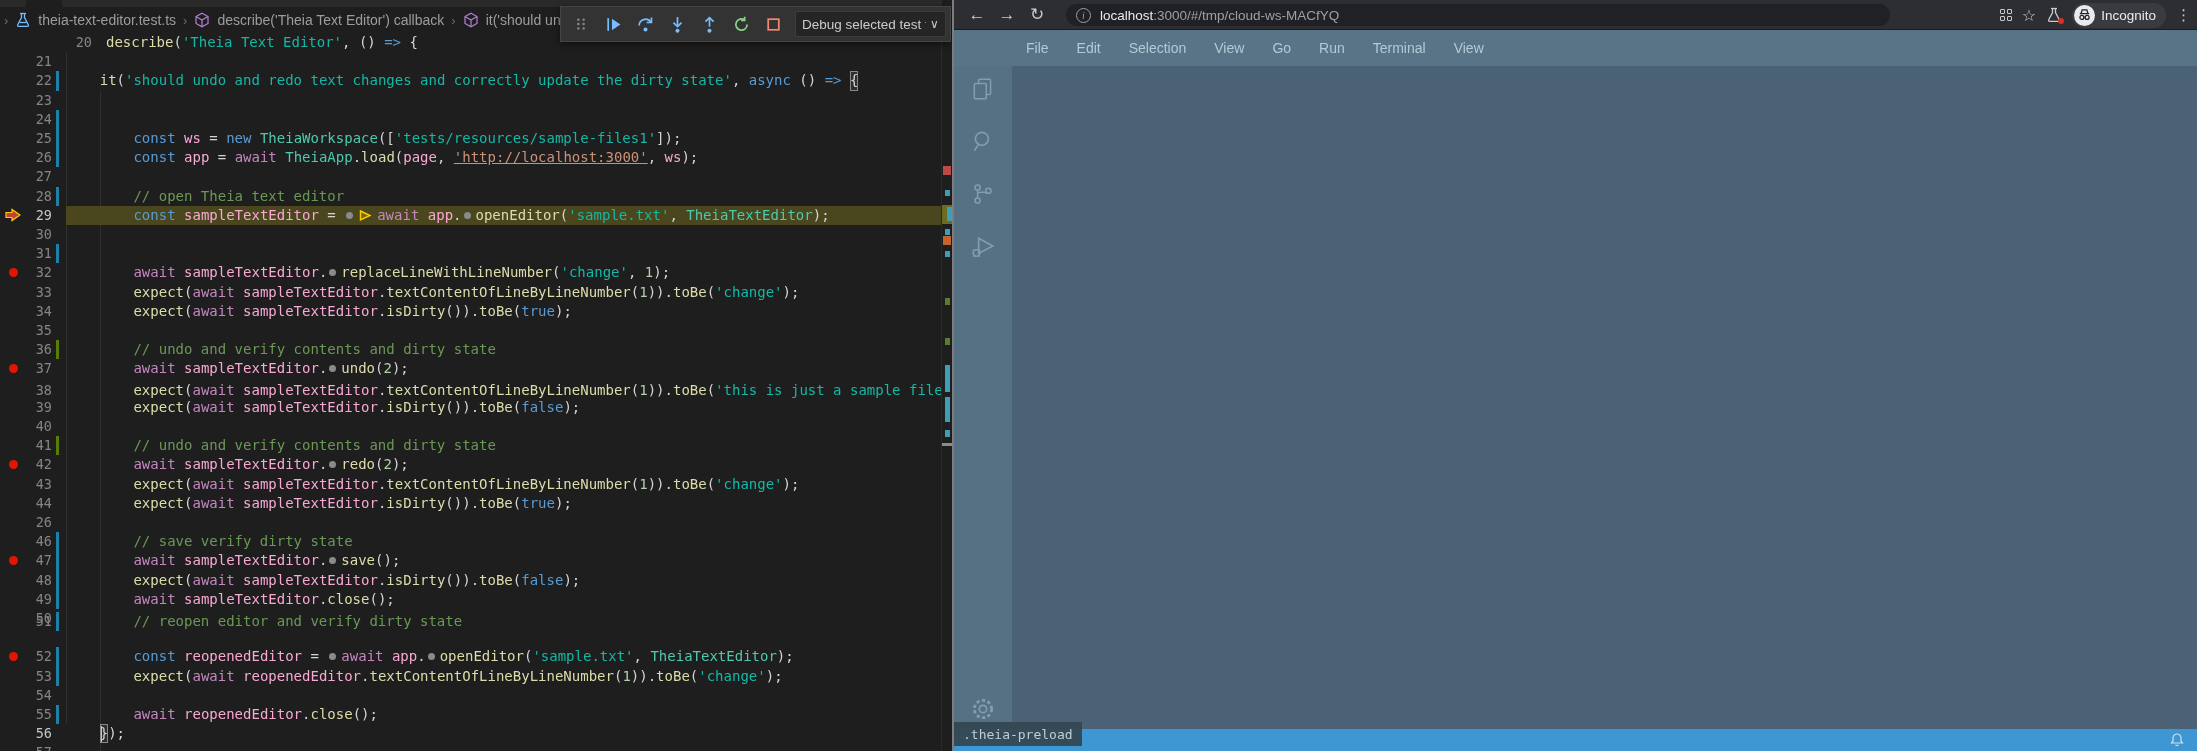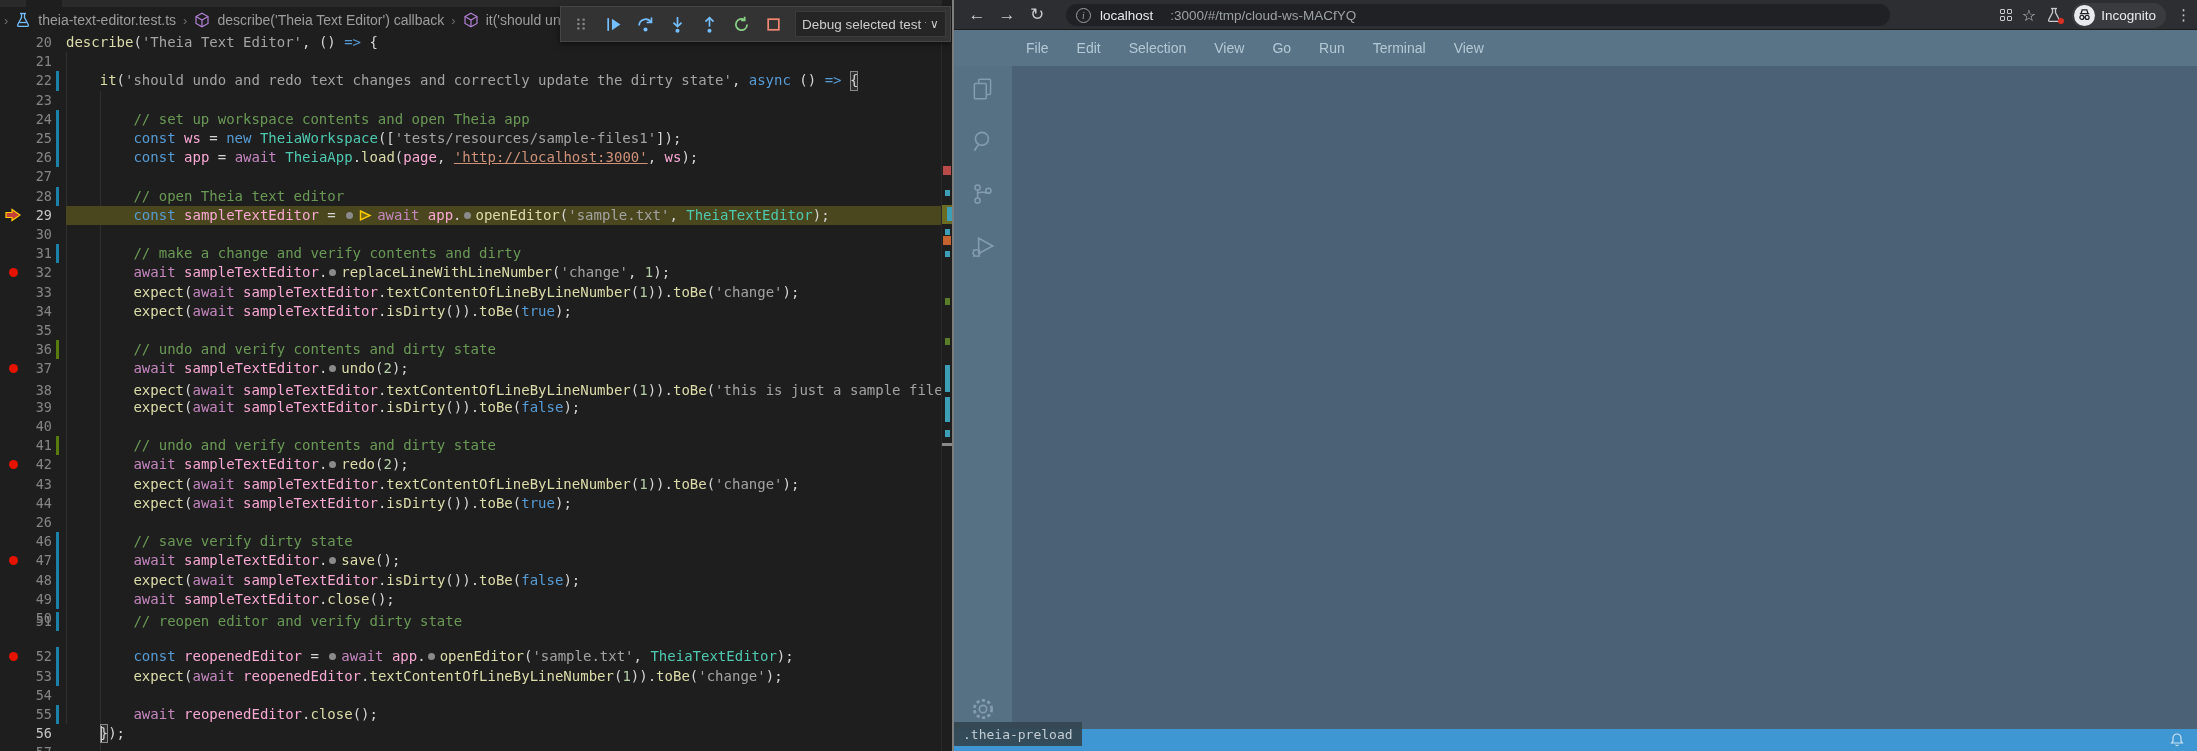--- a/index.html
+++ b/index.html
@@ -34,21 +34,21 @@
   .g-margin { width:26px; height:19.2px; flex:0 0 26px; display:flex; align-items:center; justify-content:center; }
   .g-num { width:26px; flex:0 0 26px; text-align:right; color:#858585; font-size:13.5px; }
   .g-num.bright { color:#c6c6c6; }
   .g-bar { width:14px; flex:0 0 14px; height:19.2px; position:relative; }
   .g-bar i { position:absolute; left:4px; top:0; width:3px; height:19.2px; }
   .g-bar i.b { background:#1b81a8; }
   .g-bar i.g { background:#587c0c; }
   .row-code { flex:1; white-space:pre; overflow:hidden; color:#d4d4d4; position:relative; z-index:2; height:19.2px; display:flex; align-items:center; }
   .row-code.cur-bg { background:#4a471e; }
   .bp-dot { width:9px; height:9px; border-radius:50%; background:#e51400; }
-  .tk-k{color:#569cd6}.tk-ctl{color:#c586c0}.tk-s{color:#a3a3a3}.tk-c{color:#6a9955}
+  .tk-k{color:#569cd6}.tk-ctl{color:#c586c0}.tk-s{color:#14b8a6}.tk-c{color:#6a9955}
   .tk-f{color:#dcdcaa}.tk-cl{color:#4ec9b0}.tk-v{color:#f9a8d4}.tk-p{color:#d4d4d4}.tk-n{color:#b5cea8}
   .tk-link{color:#ce9178; text-decoration:underline;}
   .tk-box{ outline:1px solid #888888; outline-offset:-1px; background:rgba(120,120,120,.18); }
   .inline-dot{ display:inline-block; width:7px; height:7px; border-radius:50%; background:#8a8a8a; margin:0 5px 0 2px; }
   .inline-ip{ display:inline-flex; width:13px; margin:0 5px 0 1px; }
   .inline-cursor{ display:inline-block; width:2.5px; height:16px; background:#dcdcdc; margin-right:-2.5px; vertical-align:middle; }
 
   
   #ruler { position:absolute; left:941px; top:0; width:11px; height:751px; background:#1e1e1e; z-index:10; border-left:1px solid #2a2a2a; }
   .rmark { position:absolute; }
@@ -56,21 +56,21 @@
   
   #browser { position:absolute; left:952px; top:0; width:1245px; height:751px; background:#4a6176; border-left:2px solid #7d7d7d; }
   #btoolbar { position:absolute; left:0; top:0; width:1245px; height:30px; background:#2d2e31; border-bottom:1px solid #1c1c1e;
     display:flex; align-items:center; color:#c8cacd; }
   .nav-ic { font-size:17px; width:30px; text-align:center; color:#c8cacd; }
   #omnibox { position:absolute; left:112px; top:4px; width:824px; height:22px; background:#202124; border-radius:11px;
     display:flex; align-items:center; padding:0 10px; }
   #info-ic { width:15px; height:15px; border:1.2px solid #9aa0a6; border-radius:50%; color:#9aa0a6; font-size:10px;
     display:flex; align-items:center; justify-content:center; font-family:"Liberation Serif",serif; font-style:italic; flex:0 0 15px; }
   #url { margin-left:9px; font-size:13.5px; white-space:nowrap; }
-  #url .host { color:#e8eaed; } #url .rest { color:#9aa0a6;padding-left:17px; }
+  #url .host { color:#e8eaed; } #url .rest { color:#9aa0a6; }
   #b-right { position:absolute; right:8px; top:0; height:30px; display:flex; align-items:center; gap:10px; }
   .grid-ic { display:grid; grid-template-columns:5px 5px; grid-template-rows:5px 5px; gap:2px; }
   .grid-ic i { border:1.2px solid #c8cacd; border-radius:1px; }
   .star-ic { font-size:16px; color:#c8cacd; }
   .flask-ic { position:relative; width:16px; height:16px; }
   .flask-badge { position:absolute; right:-2px; bottom:-1px; width:6px; height:6px; border-radius:50%; background:#d93025; }
   #incog-pill { display:flex; align-items:center; gap:6px; background:#3a3b3e; border-radius:13px; padding:2px 10px 2px 2px; }
   #incog-circle { width:21px; height:21px; border-radius:50%; background:#e8eaed; display:flex; align-items:center; justify-content:center; }
   #incog-label { color:#e8eaed; font-size:13.5px; }
   .dots-ic { color:#c8cacd; font-size:15px; letter-spacing:0; }
@@ -180,21 +180,21 @@
       <span id="debug-dropdown">
         <span class="dd-label">Debug selected test file</span>
         <span class="dd-chev">∨</span>
       </span>
     </div>
 
     <div id="code">
       <div class="guide" style="left:66px; top:19.2px; height:672px;"></div>
       <div class="guide" style="left:100px; top:58px; height:666px;"></div>
       <div id="code-lines">
-          <div class="code-row" style="top: 0px;">
+          <div class="code-row" style="top: 0px; margin-left: 40px;">
             <span class="g-margin"></span>
             <span class="g-num">20</span>
             <span class="g-bar"></span>
             <span class="row-code"><span class="tk-f">describe</span><span class="tk-p">(</span><span class="tk-s">'Theia Text Editor'</span><span class="tk-p">, () </span><span class="tk-k">=&gt;</span><span class="tk-p"> {</span></span>
           </div>
           <div class="code-row" style="top: 19.2px;">
             <span class="g-margin"></span>
             <span class="g-num">21</span>
             <span class="g-bar"></span>
             <span class="row-code"></span>
@@ -212,21 +212,21 @@
             <span class="g-num">23</span>
             <span class="g-bar"></span>
             <span class="row-code"></span>
           </div>
           <div class="code-row" style="top: 76.8px;">
             <span class="g-margin"></span>
             <span class="g-num">24</span>
             <span class="g-bar">
               <i class="b"></i>
             </span>
-            <span class="row-code"><span class="tk-p">        </span><span class="tk-c">// set up workspace contents and open Theia app</span></span>
+            <span class="row-code"><span class="tk-p">        </span></span>
           </div>
           <div class="code-row" style="top: 96px;">
             <span class="g-margin"></span>
             <span class="g-num">25</span>
             <span class="g-bar">
               <i class="b"></i>
             </span>
             <span class="row-code"><span class="tk-p">        </span><span class="tk-k">const</span><span class="tk-p"> </span><span class="tk-v">ws</span><span class="tk-p"> = </span><span class="tk-k">new</span><span class="tk-p"> </span><span class="tk-cl">TheiaWorkspace</span><span class="tk-p">([</span><span class="tk-s">'tests/resources/sample-files1'</span><span class="tk-p">]);</span></span>
           </div>
           <div class="code-row" style="top: 115.2px;">
@@ -268,21 +268,21 @@
             <span class="g-num">30</span>
             <span class="g-bar"></span>
             <span class="row-code"></span>
           </div>
           <div class="code-row" style="top: 211.2px;">
             <span class="g-margin"></span>
             <span class="g-num">31</span>
             <span class="g-bar">
               <i class="b"></i>
             </span>
-            <span class="row-code"><span class="tk-p">        </span><span class="tk-c">// make a change and verify contents and dirty</span></span>
+            <span class="row-code"><span class="tk-p">        </span></span>
           </div>
           <div class="code-row" style="top: 230.4px;">
             <span class="g-margin">
               <span class="bp-dot"></span>
             </span>
             <span class="g-num">32</span>
             <span class="g-bar"></span>
             <span class="row-code"><span class="tk-p">        </span><span class="tk-ctl">await</span><span class="tk-p"> </span><span class="tk-v">sampleTextEditor</span><span class="tk-p">.</span><span class="inline-dot"></span><span class="tk-f">replaceLineWithLineNumber</span><span class="tk-p">(</span><span class="tk-s">'change'</span><span class="tk-p">, </span><span class="tk-n">1</span><span class="tk-p">);</span></span>
           </div>
           <div class="code-row" style="top: 249.6px;">

